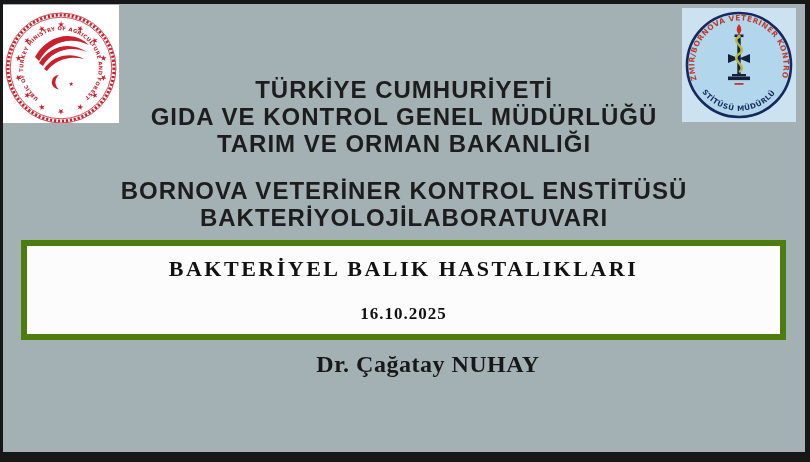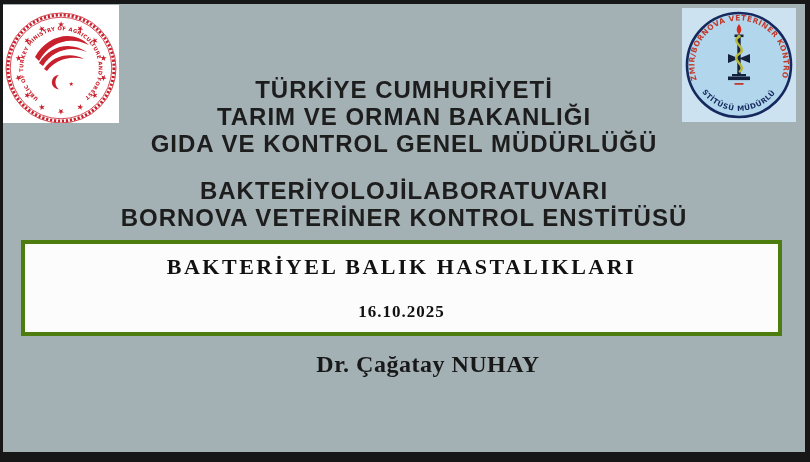--- a/index.html
+++ b/index.html
@@ -21,21 +21,21 @@
     position:absolute; left:0; width:100%; text-align:center;
     color:#1d1d1d; font-weight:bold; font-size:24px; line-height:27px;
     letter-spacing:1px;
     margin-top:44px;
   }
   .header-block { top:28px; }
   .subheader-block { top:129px; }
 
   .title-box {
     position:absolute; left:18px; top:236px; width:753px; height:88px;
-    background:#fcfcfc; border:4px solid #4d7c0f;
+    background:#fcfcfc; border:6px solid #4d7c0f;
     text-align:center; color:#111111;
     font-family:"Liberation Serif", serif;
   }
   .box-title { margin-top:10px; font-size:22px; font-weight:bold; letter-spacing:2.5px; }
   .box-date  { margin-top:22px; font-size:17px; font-weight:bold; letter-spacing:1px;text-align:center; }
 
   .author {
     position:absolute; top:347px; left:0; width:100%; text-align:center;
     font-family:"Liberation Serif", serif; font-size:24px; font-weight:bold;
     color:#181818; letter-spacing:0.5px;padding-left:24px;
@@ -144,27 +144,27 @@
           <circle cx="57" cy="28.5" r="1.8" fill="#b9b93a"></circle>
           <rect x="50" y="66" width="14" height="2.2" fill="#14213d"></rect>
           <rect x="46" y="68.5" width="22" height="3.6" fill="#14213d"></rect>
           <rect x="52.5" y="75" width="9" height="1.8" fill="#c23a2b"></rect>
         </g>
       </svg>
     </div>
 
     <div class="header-block">
       <div class="hline">TÜRKİYE CUMHURİYETİ</div>
+      <div class="hline">GIDA VE KONTROL GENEL MÜDÜRLÜĞÜ</div>
       <div class="hline">TARIM VE ORMAN BAKANLIĞI</div>
-      <div class="hline">GIDA VE KONTROL GENEL MÜDÜRLÜĞÜ</div>
     </div>
 
     <div class="subheader-block">
+      <div class="hline">BORNOVA VETERİNER KONTROL ENSTİTÜSÜ</div>
       <div class="hline">BAKTERİYOLOJİLABORATUVARI</div>
-      <div class="hline">BORNOVA VETERİNER KONTROL ENSTİTÜSÜ</div>
     </div>
 
     <div class="title-box">
       <div class="box-title">BAKTERİYEL BALIK HASTALIKLARI</div>
       <div class="box-date">16.10.2025</div>
     </div>
 
     <div class="author">Dr. Çağatay NUHAY</div>
 
   </div>

